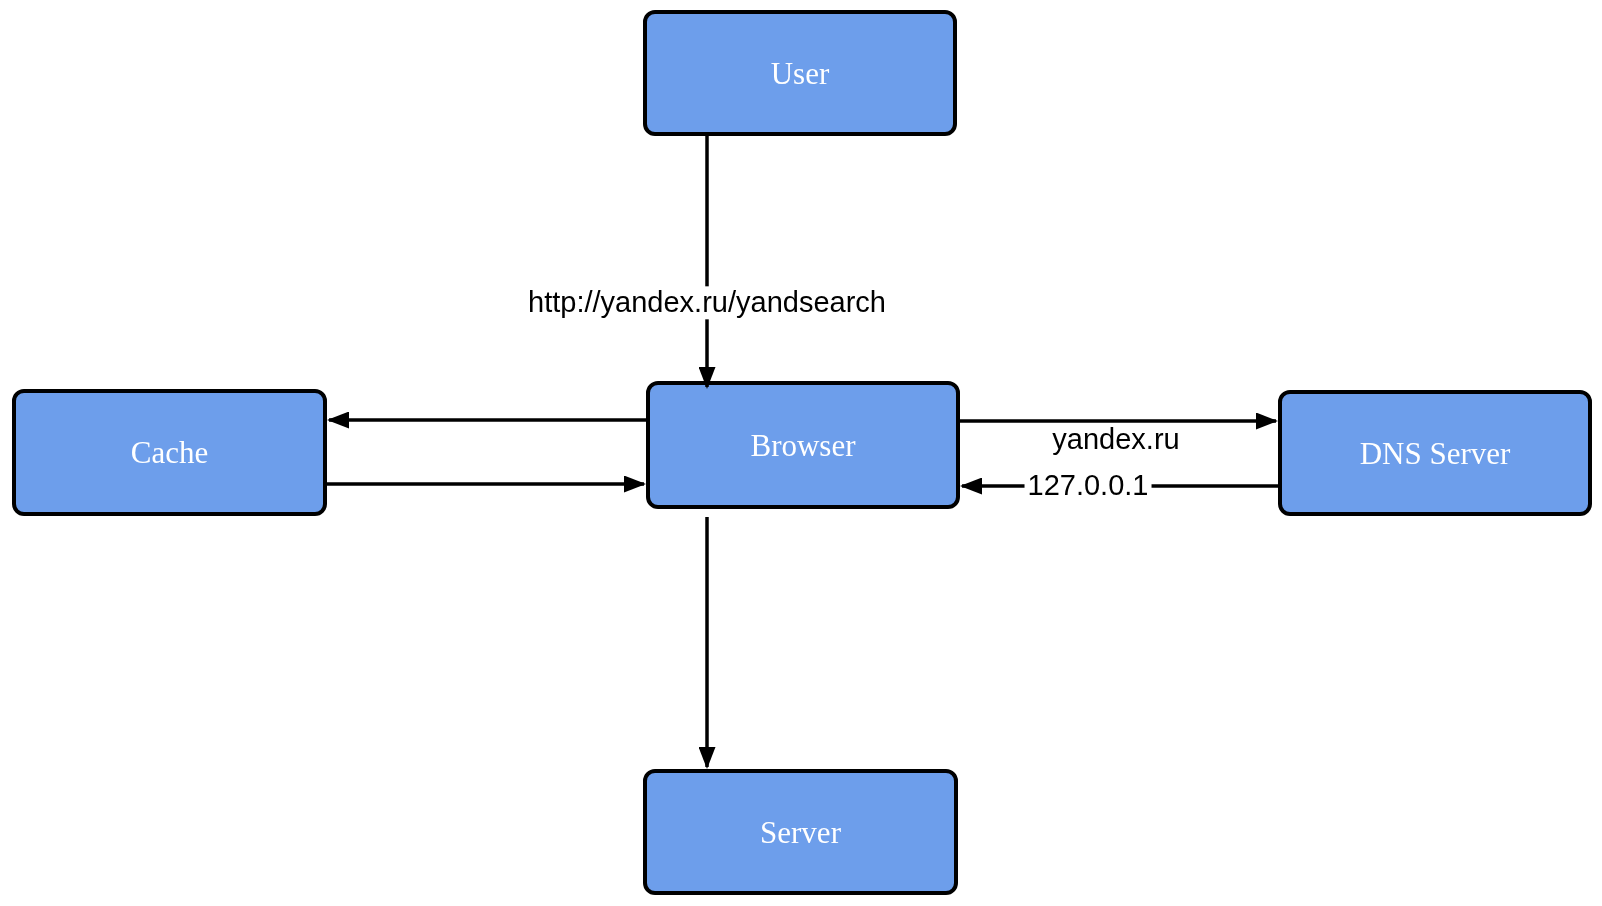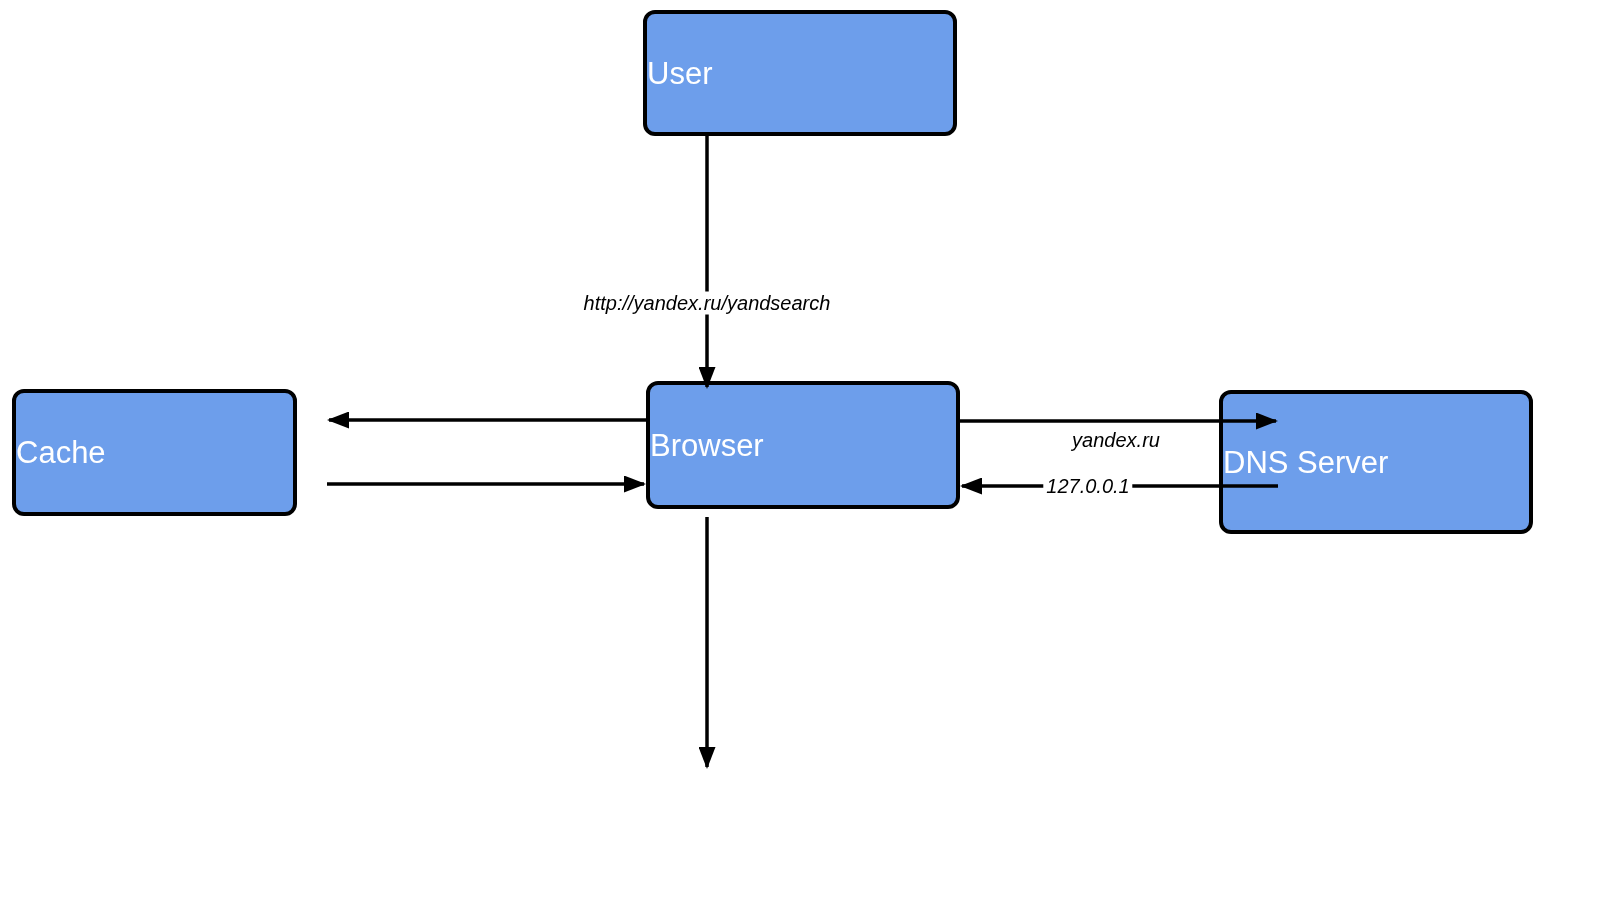--- a/index.html
+++ b/index.html
@@ -17,65 +17,67 @@
     background:var(--background);
     font-family:"Liberation Sans", sans-serif;
     overflow:hidden;
   }
   .node{
     position:absolute;
     box-sizing:border-box;
     background:var(--node-fill);
     border:4px solid var(--node-border);
     border-radius:12px;
-    display:flex;align-items:center;justify-content:flex-start;
+    display:flex;align-items:center;justify-content:center;font-family:Liberation Serif, serif;
   }
   .node-label{
     color:var(--node-text);
     font-size:31px;
     line-height:1;
     white-space:nowrap;
   }
   .edges-layer{
     position:absolute;left:0;top:0;width:1602px;height:906px;
     pointer-events:none;
   }
   .edge-label{
     position:absolute;
     transform:translate(-50%,-50%);
     background:var(--background);
     color:var(--label-text);
-    font-size:20px;
+    font-size:29px;
     line-height:1.15;
     padding:0 3px;
     white-space:nowrap;
-    font-style:italic;
   }
 </style>
 </head>
 <body>
 
 <div class="canvas">
 
   <div class="node" style="left:643px;top:10px;width:314px;height:126px">
     <span class="node-label">User</span>
   </div>
 
-  <div class="node" style="left:12px;top:389px;width:285px;height:127px">
+  <div class="node" style="left:12px;top:389px;width:315px;height:127px">
     <span class="node-label">Cache</span>
   </div>
 
   <div class="node" style="left:646px;top:381px;width:314px;height:128px">
     <span class="node-label">Browser</span>
   </div>
 
-  <div class="node" style="left:1219px;top:390px;width:314px;height:144px">
+  <div class="node" style="left:1278px;top:390px;width:314px;height:126px">
     <span class="node-label">DNS Server</span>
   </div>
 
+  <div class="node" style="left:643px;top:769px;width:315px;height:126px">
+    <span class="node-label">Server</span>
+  </div>
 
   <svg class="edges-layer" width="1602" height="906" viewBox="0 0 1602 906">
     <defs>
       <marker id="arrow" markerUnits="userSpaceOnUse" markerWidth="22" markerHeight="17" refX="20" refY="8.5" orient="auto">
         <path d="M0,0 L22,8.5 L0,17 Z" fill="var(--edge)"></path>
       </marker>
     </defs>
     <path d="M707,136 L707,387" stroke="var(--edge)" stroke-width="3.5" fill="none" marker-end="url(#arrow)"></path>
     <path d="M646,420 L329,420" stroke="var(--edge)" stroke-width="3.5" fill="none" marker-end="url(#arrow)"></path>
     <path d="M327,484 L644,484" stroke="var(--edge)" stroke-width="3.5" fill="none" marker-end="url(#arrow)"></path>

